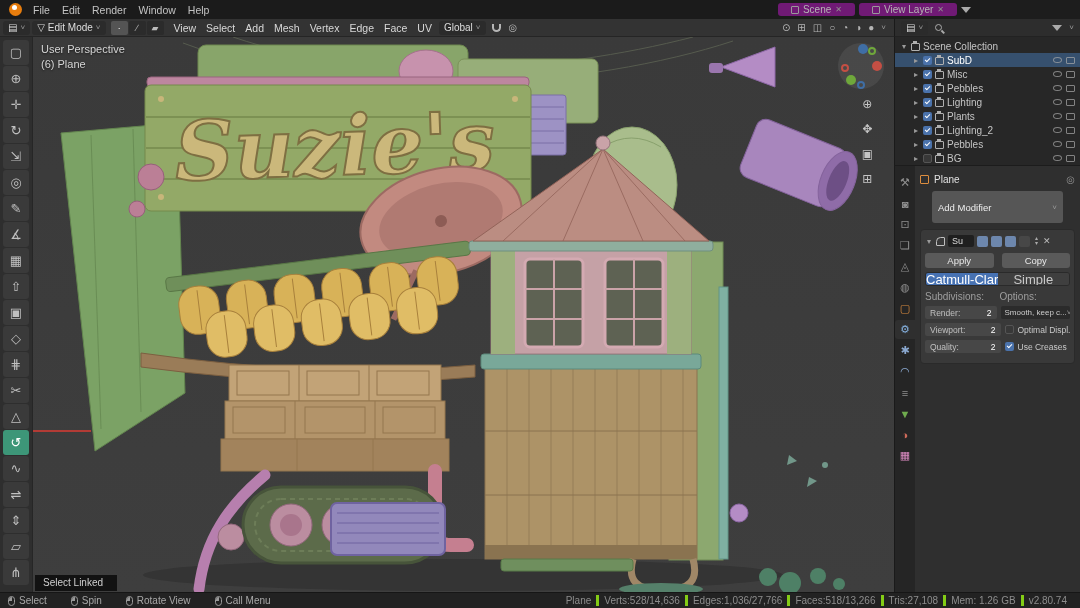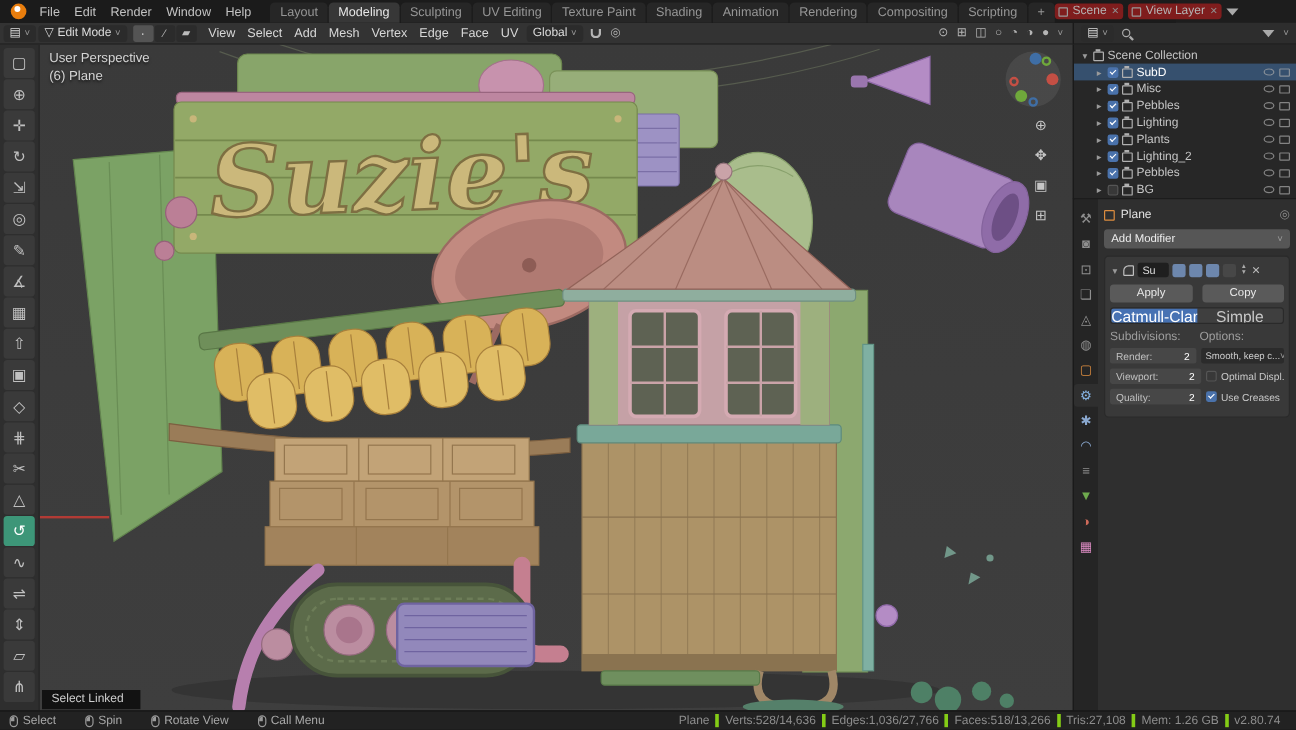--- a/index.html
+++ b/index.html
@@ -9,21 +9,21 @@
 
 #topbar{position:absolute;left:0;top:0;width:980px;height:19px;background:#1b1b1b;display:flex;align-items:center;padding:0 4px;z-index:6}
 #blender-logo{width:13px;height:13px;border-radius:50%;background:#e87d0d;margin:0 5px;position:relative;flex:none}
 #blender-logo::after{content:"";position:absolute;left:3px;top:2px;width:5px;height:5px;border-radius:50%;background:#fff}
 #top-menus{display:flex;align-items:center}
 .menu-item{padding:0 6px;color:#c3c3c3;font-size:10.5px}
 #tabs{display:flex;margin-left:10px;height:19px;align-items:flex-end;gap:1px}
 .tab{padding:2px 8px;font-size:10.5px;color:#969696;background:#262626;border-radius:4px 4px 0 0;line-height:13px;white-space:nowrap}
 .tab.on{background:#373737;color:#e8e8e8}
 #topbar-right{margin-left:auto;display:flex;align-items:center;gap:4px;color:#b5b5b5;font-size:10px;padding-right:5px}
-.tb-chip{display:flex;align-items:center;gap:4px;background:#7f1d1d;border-radius:3px;padding:1px 3px;white-space:nowrap}
+.tb-chip{display:flex;align-items:center;gap:4px;background:#701a75;border-radius:3px;padding:1px 13px;white-space:nowrap}
 .tiny-icon{width:8px;height:8px;border:1px solid #999;border-radius:1px;flex:none}
 .xicon{color:#8f8f8f;font-size:8px}
 
 
 #vp-header{position:absolute;left:0;top:19px;width:894px;height:18px;background:#333333;display:flex;align-items:center;padding:0 3px;gap:2px;border-bottom:1px solid #252525;z-index:5}
 .hbtn{background:#2b2b2b;border-radius:3px;padding:0 5px;height:14px;display:flex;align-items:center;gap:3px;font-size:10px;color:#ddd;white-space:nowrap}
 .carat{font-size:8px;color:#999}
 .mode-btns{display:flex;gap:1px;margin:0 3px}
 .mbtn{width:17px;height:14px;background:#2b2b2b;border-radius:2px;display:flex;align-items:center;justify-content:center;font-size:9px;color:#bbb}
 .mbtn.on{background:#545454;color:#fff}
@@ -76,21 +76,21 @@
 .scr{width:9px;height:7px;border:1px solid #aaa;border-radius:1px;flex:none}
 
 
 #ptabs{position:absolute;left:894px;top:165px;width:21px;height:428px;background:#252525;display:flex;flex-direction:column;align-items:center;padding-top:7px;border-top:1px solid #1c1c1c;border-left:1px solid #1a1a1a}
 .ptab{width:20px;height:19px;display:flex;align-items:center;justify-content:center;font-size:11px;color:#8f8f8f;margin-bottom:2px;flex:none}
 .ptab.on{background:#2f2f2f;border-radius:3px 0 0 3px}
 #props{position:absolute;left:915px;top:165px;width:165px;height:428px;background:#2f2f2f;border-top:1px solid #1c1c1c;padding:4px 5px;font-size:10px}
 .p-bread{display:flex;align-items:center;gap:5px;height:18px;color:#e2e2e2}
 .objicon{width:9px;height:9px;border:1.5px solid #dd8d3f;border-radius:1px;flex:none}
 .pin{margin-left:auto;color:#8f8f8f;font-size:10px}
-.addmod{height:16px;background:#565656;border-radius:3px;display:flex;align-items:center;justify-content:space-between;padding:0 6px;color:#eee;margin:3px 0 6px;font-size:9.5px}
+.addmod{height:32px;background:#565656;border-radius:3px;display:flex;align-items:center;justify-content:space-between;padding:0 6px;color:#eee;margin:3px 12px 6px;font-size:9.5px}
 .modpanel{background:#393939;border:1px solid #2a2a2a;border-radius:4px;padding:3px 4px 6px}
 .modhead{display:flex;align-items:center;gap:3px;height:16px}
 .modicon{width:9px;height:9px;border:1px solid #c0c0c0;border-radius:50% 1px 1px 1px;flex:none}
 .modname{background:#1f1f1f;border-radius:2px;padding:0 4px;height:12px;line-height:12px;color:#ddd;width:26px;font-size:9px}
 .tgl{width:11px;height:11px;border-radius:2px;flex:none}
 .tgl.on{background:#6d87ad}
 .tgl.off{background:#474747}
 .updown{display:flex;flex-direction:column;font-size:6px;color:#aaa;line-height:5px;margin-left:2px}
 .modx{color:#bbb;margin-left:2px;font-size:9px}
 .btnrow{display:flex;gap:8px;margin:4px 0}
@@ -123,34 +123,20 @@
 
   <div id="topbar">
     <div id="blender-logo"></div>
     <div id="top-menus">
 
     <span class="menu-item">File</span>
         <span class="menu-item">Edit</span>
         <span class="menu-item">Render</span>
         <span class="menu-item">Window</span>
         <span class="menu-item">Help</span>
-      </div>
-    <div id="tabs">
-
-    <span class="tab">Layout</span>
-        <span class="tab on">Modeling</span>
-        <span class="tab">Sculpting</span>
-        <span class="tab">UV Editing</span>
-        <span class="tab">Texture Paint</span>
-        <span class="tab">Shading</span>
-        <span class="tab">Animation</span>
-        <span class="tab">Rendering</span>
-        <span class="tab">Compositing</span>
-        <span class="tab">Scripting</span>
-        <span class="tab">+</span>
       </div>
     <div id="topbar-right">
       <span class="tb-chip">
         <span class="tiny-icon"></span>
         <span>Scene</span>
         <span class="xicon">✕</span>
       </span>
       <span class="tb-chip">
         <span class="tiny-icon"></span>
         <span>View Layer</span>

